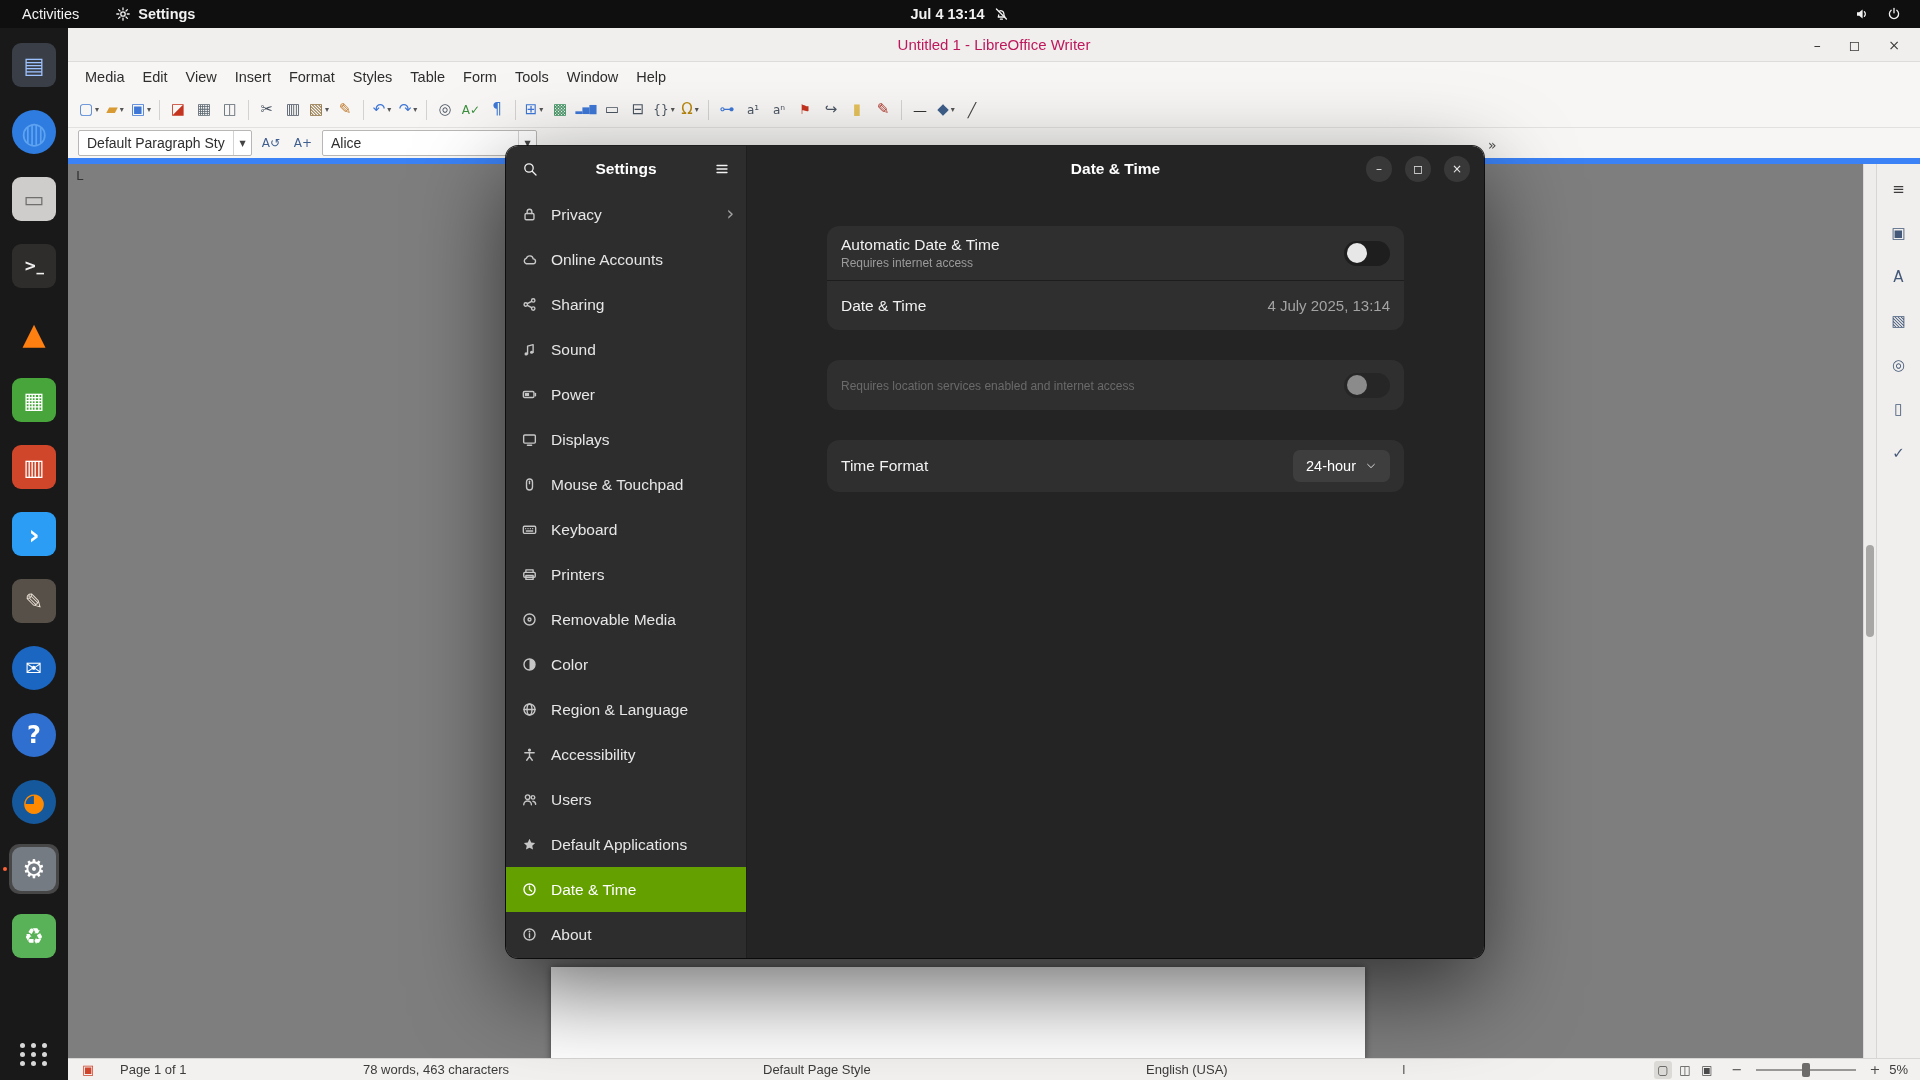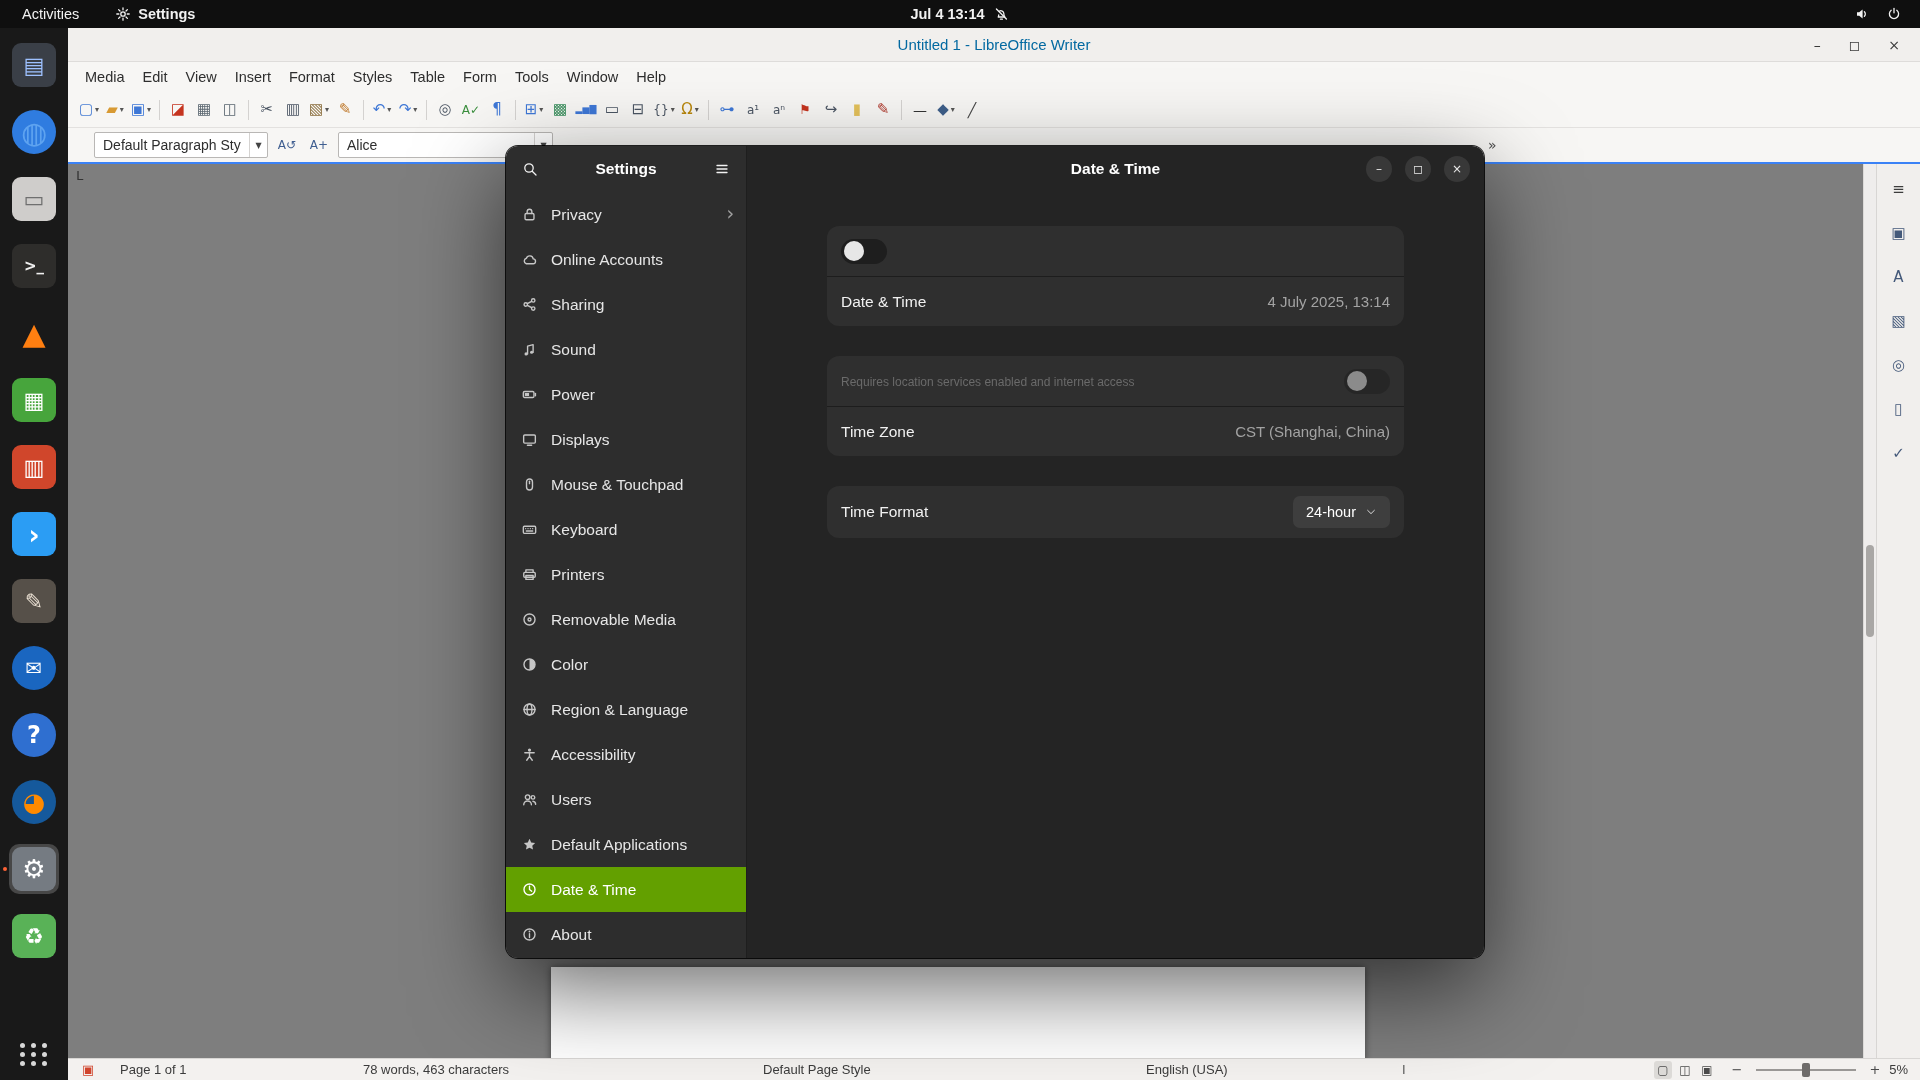--- a/index.html
+++ b/index.html
@@ -29,30 +29,30 @@
   .tile{ width:44px; height:44px; border-radius:9px; display:flex; align-items:center; justify-content:center;
          font-weight:bold; font-size:22px; }
   .tile.circle{ border-radius:50%; }
   .show-apps{ margin-top:auto; margin-bottom:14px; display:grid; grid-template-columns:repeat(3,7px); gap:4px; }
   .show-apps i{ width:5px; height:5px; border-radius:50%; background:#d8d8d8; display:block; }
 
   
   .writer{ position:absolute; left:68px; top:28px; right:0; bottom:0; background:#f7f6f4;
            display:flex; flex-direction:column; z-index:10; }
   .w-titlebar{ height:34px; background:#f1efed; border-bottom:1px solid #dedcda; display:flex; align-items:center; position:relative; flex:none; }
-  .w-title{ position:absolute; left:0; right:0; text-align:center; font-size:15px; color:#0369a1; }
+  .w-title{ position:absolute; left:0; right:0; text-align:center; font-size:15px; color:#be185d; }
   .w-controls{ margin-left:auto; display:flex; gap:28px; padding-right:20px; z-index:1; color:#3a3a3a; font-size:14px; }
   .w-menubar{ height:30px; display:flex; align-items:center; padding-left:8px; font-size:14.5px; color:#2e2e2e; flex:none; }
   .menu-item{ padding:4px 9px; border-radius:3px; }
   .w-toolbar{ height:36px; display:flex; align-items:center; padding-left:8px; border-bottom:1px solid #e3e1df; flex:none; }
   .tbtn{ height:26px; min-width:26px; padding:0 2px; display:flex; align-items:center; justify-content:center; border-radius:3px; }
   .tbtn .tg{ font-size:15px; line-height:1; }
   .dd-arrow{ font-size:8px; color:#555; margin-left:2px; }
   .tsep{ width:1px; height:20px; background:#d4d2d0; margin:0 5px; flex:none; }
-  .w-formatbar{ height:36px; display:flex; align-items:center; padding-left:26px; gap:6px; border-bottom:2px solid #3b82f6; position:relative; flex:none; }
+  .w-formatbar{ height:36px; display:flex; align-items:center; padding-left:10px; gap:6px; border-bottom:6px solid #3b82f6; position:relative; flex:none; }
   .combo{ height:26px; background:#fff; border:1px solid #b9b7b5; border-radius:2px; display:flex; align-items:center; font-size:14px; color:#2e2e2e; overflow:hidden; }
   .combo .ctext{ padding:0 8px; white-space:nowrap; overflow:hidden; flex:1; }
   .combo .cbtn{ width:18px; align-self:stretch; border-left:1px solid #d5d3d1; display:flex; align-items:center; justify-content:center; font-size:8px; color:#444; flex:none; }
   .fmt-btn{ width:26px; height:26px; display:flex; align-items:center; justify-content:center; font-size:12px; color:#3f5e90; border-radius:3px; }
   .fb-overflow{ position:absolute; left:1420px; top:9px; font-size:14px; color:#4a4a4a; }
   .w-main{ flex:1; display:flex; min-height:0; }
   .doc-area{ flex:1; position:relative; background:#7e7e7e; overflow:hidden; }
   .tabstop{ position:absolute; left:8px; top:4px; color:#333; font-size:13px; font-family:"DejaVu Sans Mono",monospace; }
   .page{ position:absolute; left:483px; top:803px; width:814px; bottom:-4px; background:#fff; box-shadow:0 0 7px rgba(0,0,0,.45); }
   .v-scroll{ width:13px; background:#efedec; border-left:1px solid #dcdad8; position:relative; flex:none; }
@@ -673,42 +673,42 @@
       <div class="gs-win-controls">
         <button class="wc g">–</button>
         <button class="wc g">◻</button>
         <button class="wc g">×</button>
       </div>
     </div>
 
     <div class="gs-body">
       <div class="card">
         <div class="row">
+          <div class="row-text">
+            <div class="row-title">Automatic Date &amp; Time</div>
+            <div class="row-sub">Requires internet access</div>
+          </div>
           <div class="switch">
               <div class="knob"></div>
             </div>
         </div>
         <div class="row">
           <span class="row-label">Date &amp; Time</span>
           <span class="row-value">4 July 2025, 13:14</span>
         </div>
       </div>
 
       <div class="card">
         <div class="row dim">
           <div class="row-text">
             <div class="row-sub">Requires location services enabled and internet access</div>
           </div>
           <div class="switch dim">
               <div class="knob"></div>
             </div>
-        </div>
-        <div class="row">
-          <span class="row-label">Time Zone</span>
-          <span class="row-value">CST (Shanghai, China)</span>
         </div>
       </div>
 
       <div class="card">
         <div class="row">
           <span class="row-label">Time Format</span>
           <button class="select-btn">
             <span>24-hour</span>
             <span class="ch">
                 <svg viewBox="0 0 16 16" fill="none" stroke="currentColor" stroke-width="1.3" stroke-linecap="round" stroke-linejoin="round">

